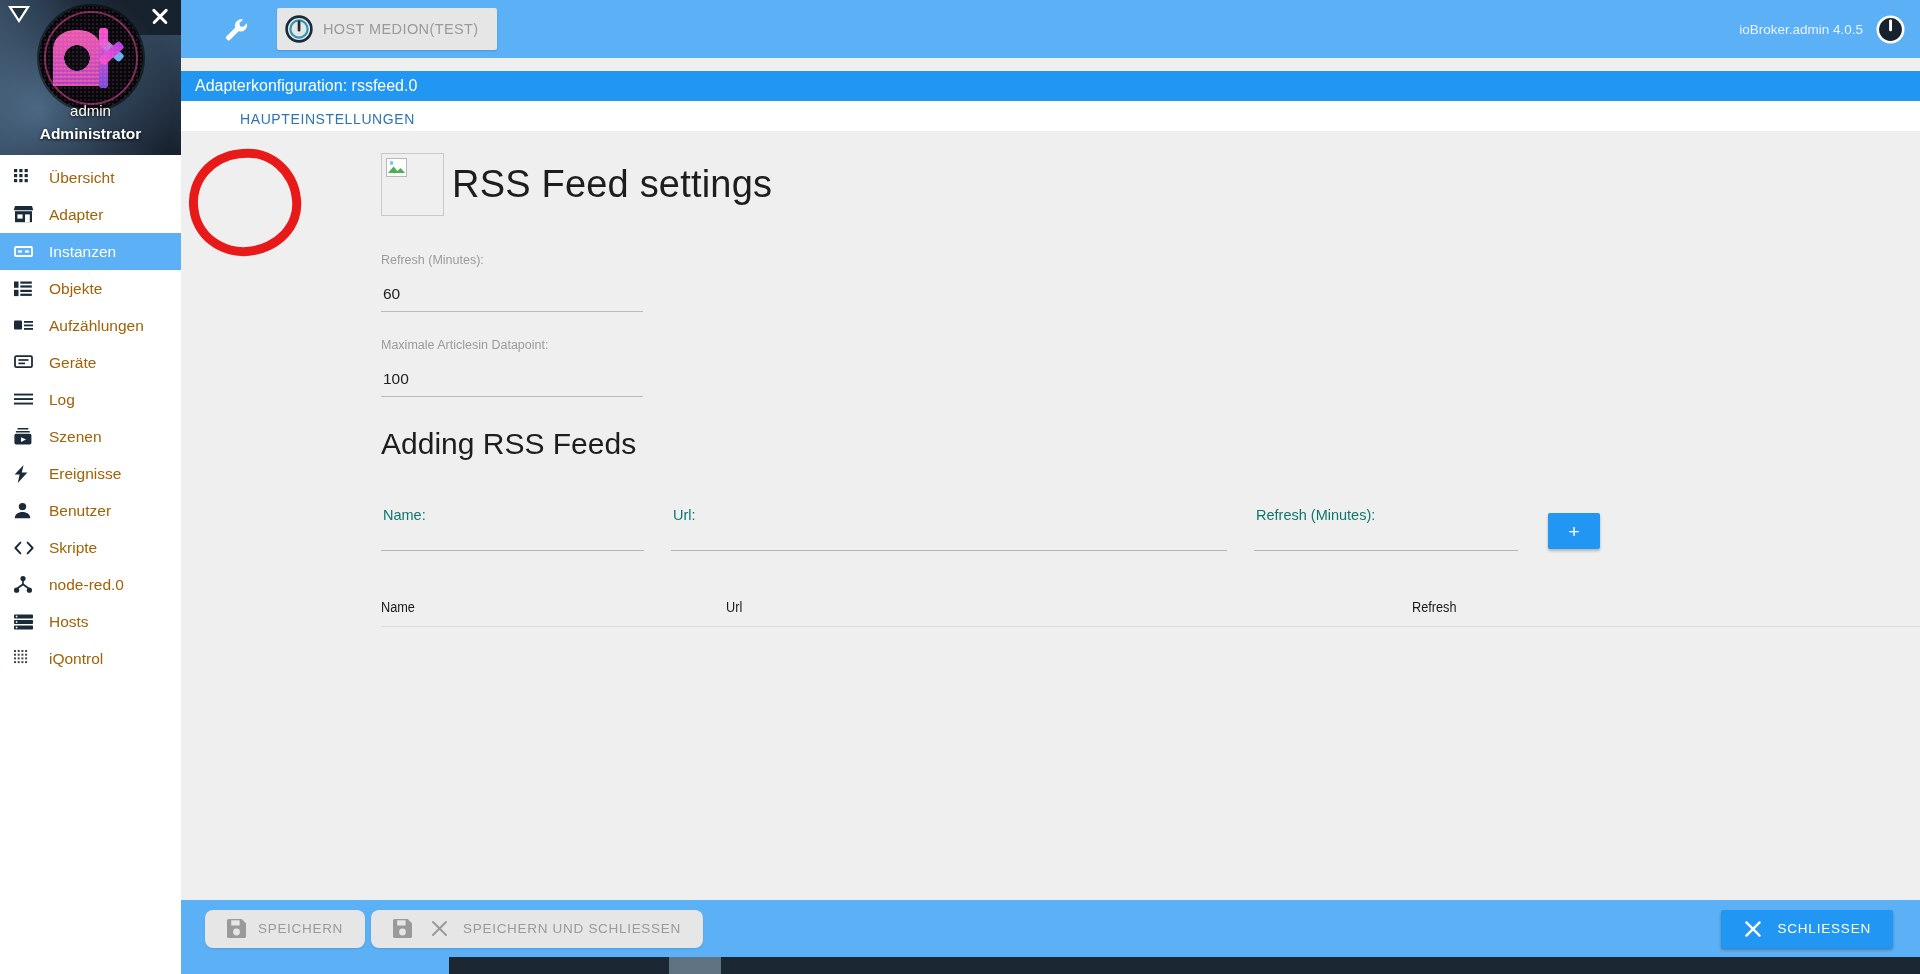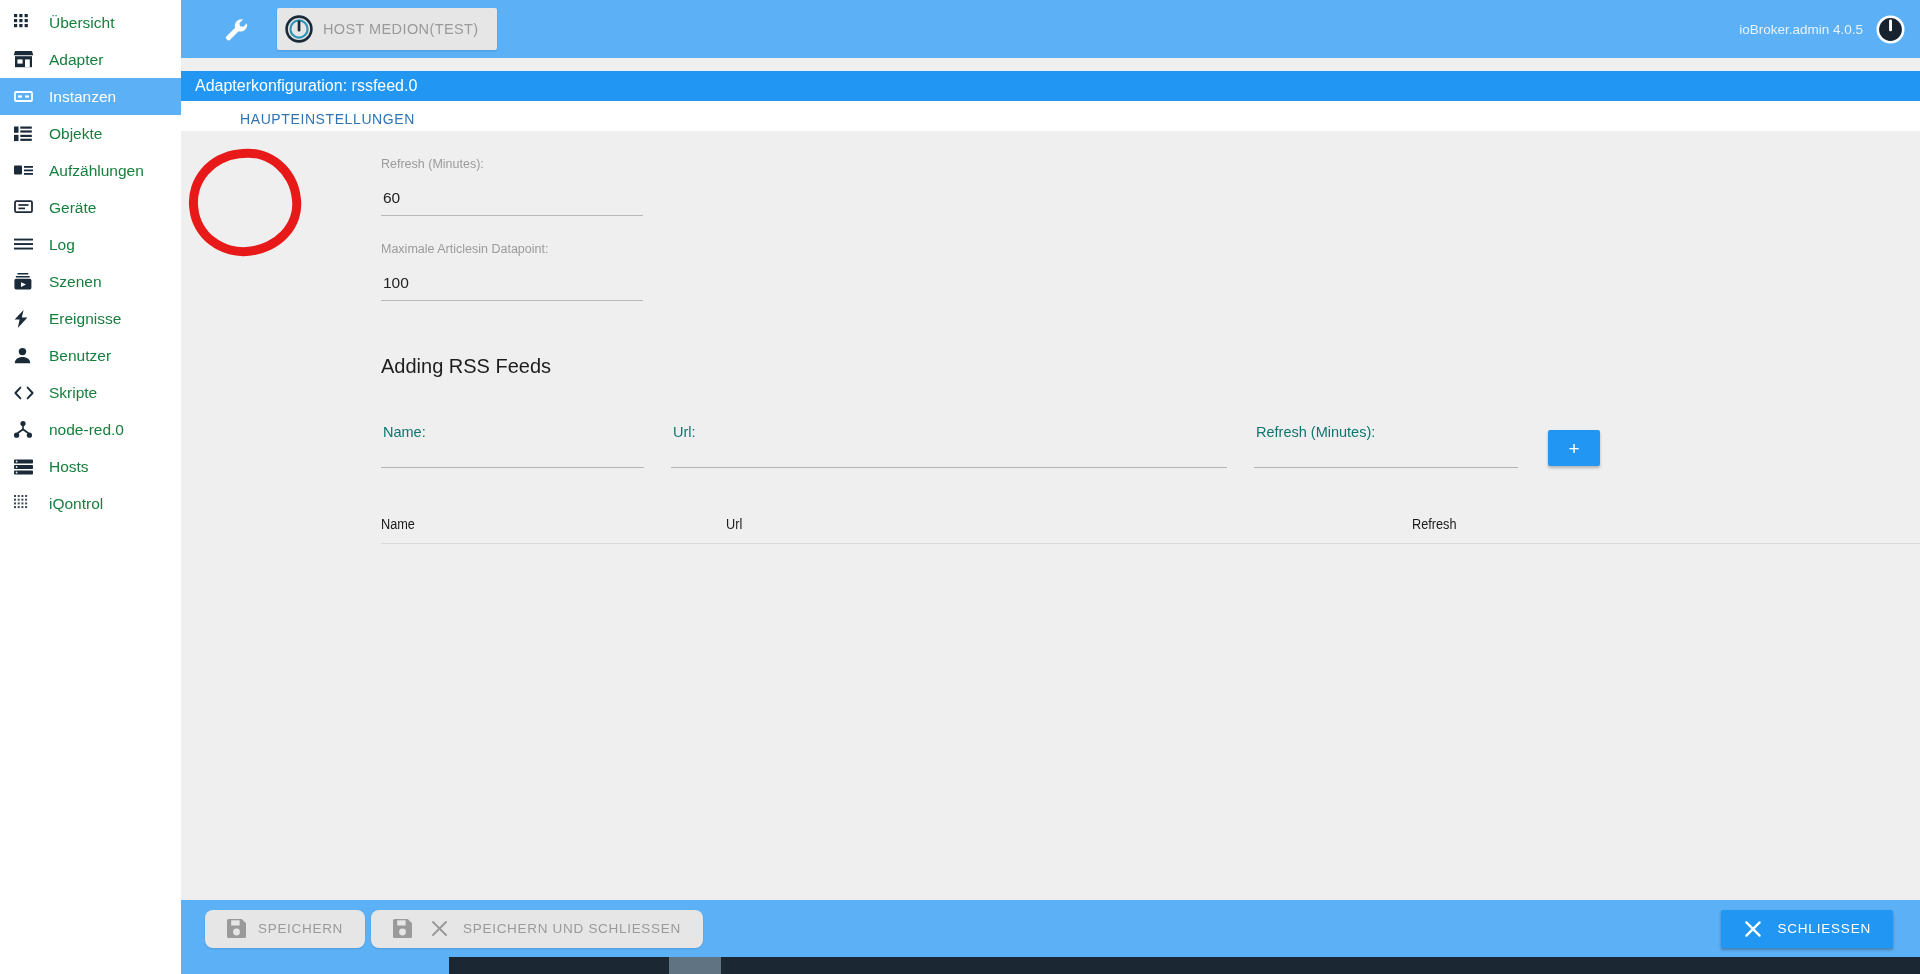--- a/index.html
+++ b/index.html
@@ -107,21 +107,21 @@
     position:absolute; left:0; right:0; top:125px;
     text-align:center; color:#fff; font-size:15.5px; font-weight:600; z-index:5;
     text-shadow: 0 1px 3px rgba(0,0,0,.9);
   }
 
   .nav { padding-top: 4px; }
   .nav-item {
     display:flex; align-items:center;
     height: 37px;
     padding-left: 14px;
-    color:#15803d; font-size:15.5px;
+    color:#a16207; font-size:15.5px;
     cursor:pointer;
     position: relative;
   }
   .nav-item.active { background:#5cb0f5; color:#ffffff; }
   .nav-ico {
     width: 26px; min-width:26px; height:20px;
     display:flex; align-items:center; justify-content:flex-start;
     margin-right: 9px;
     color:#1b2a38;
   }
@@ -209,22 +209,22 @@
   .field-block { margin-top: 26px; width: 262px; }
   .field-label { font-size:12.5px; color:#9b9b9b; margin-bottom: 18px; }
   .field-input {
     width:100%; border:none; border-bottom:1px solid #b9b9b9;
     background:transparent; outline:none;
     font-family:"Liberation Sans", sans-serif;
     font-size:15.5px; color:#222; padding: 0 0 8px 2px;
   }
 
   .section-h2 {
-    font-size: 20px; font-weight:400; color:#1d1d1d;
-    margin-top: 54px;
+    font-size: 30px; font-weight:400; color:#1d1d1d;
+    margin-top: 30px;
   }
 
   .add-row {
     display:flex; align-items:flex-end;
     margin-top: 44px;
     height: 46px;
   }
   .add-field { position:relative; }
   .add-field .ph {
     position:absolute; left:2px; top:-22px;
@@ -316,20 +316,36 @@
     pointer-events:none; z-index:40;
   }
 </style>
 </head>
 <body>
 
 <div id="app">
 
   <aside class="sidebar">
 
+    <div class="sidebar-profile">
+      <div class="triangle-icon"></div>
+      <div class="close-icon"></div>
+
+      <div class="avatar">
+        <div class="ring"></div>
+        <div class="glyph-s"></div>
+        <div class="glyph-k1"></div>
+        <div class="glyph-k2"></div>
+        <div class="glyph-k3"></div>
+        <div class="dots"></div>
+      </div>
+
+      <div class="profile-name">admin</div>
+      <div class="profile-role">Administrator</div>
+    </div>
 
     <nav class="nav">
 
       <div class="nav-item">
         <span class="nav-ico">
           <svg width="17" height="17" viewBox="0 0 17 17" fill="currentColor">
             <rect x="0" y="0" width="3.2" height="3.2"></rect>
               <rect x="5.3" y="0" width="3.2" height="3.2"></rect>
               <rect x="10.6" y="0" width="3.2" height="3.2"></rect>
             <rect x="0" y="5" width="3.2" height="3.2"></rect>
@@ -551,20 +567,33 @@
 
     <div class="tabs-wrap">
       <div class="tab">
         <span>HAUPTEINSTELLUNGEN</span>
       </div>
     </div>
 
     <div class="content">
       <div class="content-inner">
 
+        <div class="hero-row">
+          <div class="broken-img">
+            <span class="glyph">
+              <svg width="21" height="19" viewBox="0 0 21 19">
+                <rect x="0.5" y="0.5" width="20" height="18" fill="#ffffff" stroke="#b8b8b8"></rect>
+                <path d="M2 15 L7.5 8.5 L11.5 13 L14.5 10 L19 15 Z" fill="#4caf50"></path>
+                <circle cx="5.6" cy="5" r="1.9" fill="#7fc4f0"></circle>
+                <path d="M0 0 L21 19" stroke="#ffffff" stroke-width="0"></path>
+              </svg>
+            </span>
+          </div>
+          <h1 class="page-h1">RSS Feed settings</h1>
+        </div>
 
         <div class="field-block">
           <div class="field-label">Refresh (Minutes):</div>
           <input class="field-input" value="60" style="">
         </div>
 
         <div class="field-block">
           <div class="field-label">Maximale Articlesin Datapoint:</div>
           <input class="field-input" value="100" style="">
         </div>

